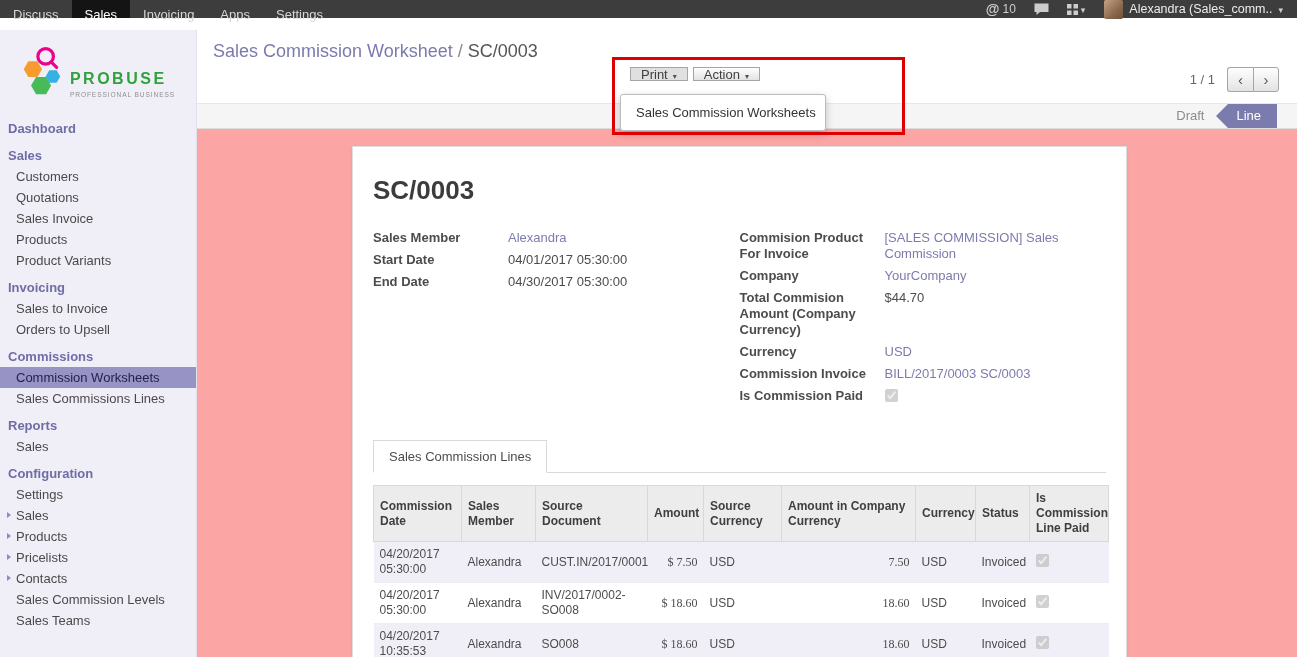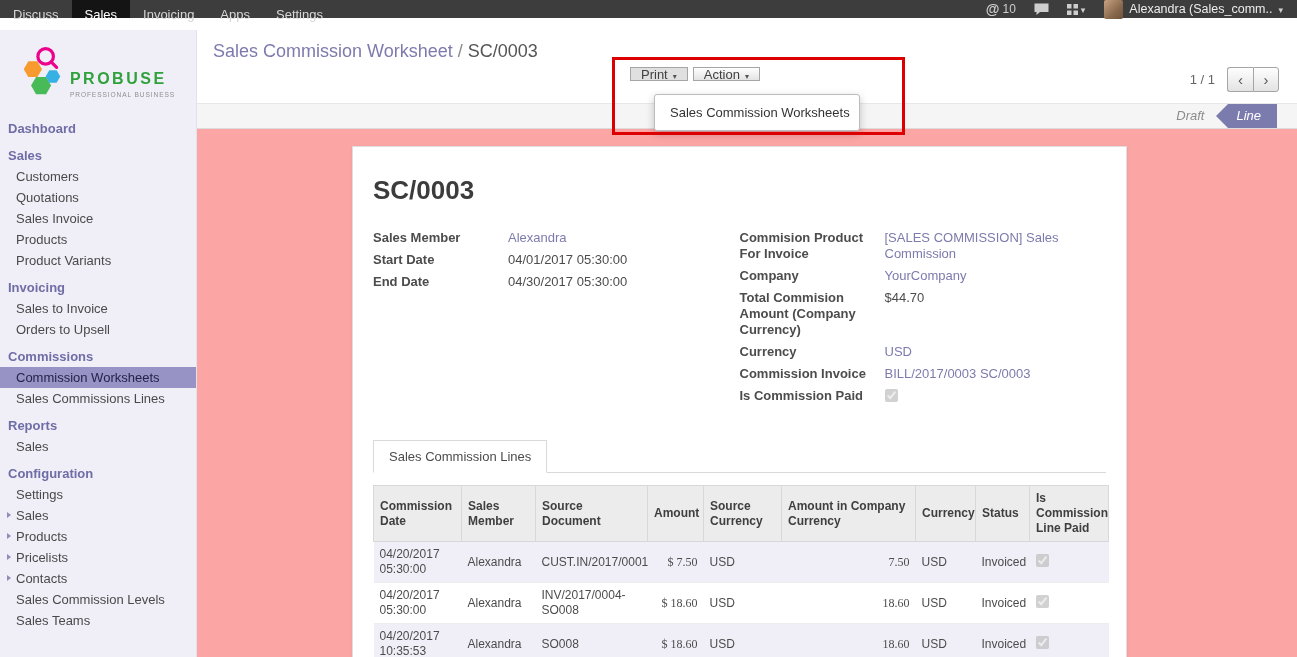--- a/index.html
+++ b/index.html
@@ -58,39 +58,39 @@
   .btn-toolbar { position: absolute; left: 433px; top: 37px; display: flex; gap: 5px; }
   .btn {
     height: 14px; padding: 0 10px; font-size: 13px; color: #404040; font-family: inherit;
     background: linear-gradient(#fefefe, #e3e3e3); border: 1px solid #a5a5a5; border-radius: 0;
     cursor: pointer; display: flex; align-items: center; gap: 5px;
   }
   .btn.open { background: #e0e0e0; }
   .btn-caret::after { content: "▾"; font-size: 8px; color: #555; }
 
   .dropdown {
-    position: absolute; left: 457px; top: 64px; width: 206px; background: #fff;
+    position: absolute; left: 423px; top: 64px; width: 206px; background: #fff;
     border: 1px solid #bcbcbc; border-radius: 3px; box-shadow: 0 3px 9px rgba(0,0,0,0.22);
     z-index: 45; padding: 5px 0;
   }
   .dropdown-item { padding: 5px 15px; font-size: 13px; color: #333; cursor: pointer; white-space: nowrap; }
 
   .pager { position: absolute; right: 18px; top: 37px; display: flex; align-items: center; gap: 12px; }
   .pager-text { font-size: 13px; color: #666; }
   .pager-btns { display: flex; }
   .pager-btn {
     width: 26px; height: 25px; border: 1px solid #a5a5a5; background: linear-gradient(#fefefe, #e3e3e3);
     font-size: 15px; color: #555; cursor: pointer; line-height: 22px; text-align: center; padding: 0; font-family: inherit;
   }
   .pager-btn.prev { border-radius: 3px 0 0 3px; border-right: none; }
   .pager-btn.next { border-radius: 0 3px 3px 0; }
 
   .status-row {
     height: 26px; background: #f5f5f5; border-top: 1px solid #e7e7e7; border-bottom: 1px solid #dcdcdc;
-    display: flex; justify-content: flex-end; align-items: stretch; padding-right: 20px; font-style: italic;
+    display: flex; justify-content: flex-end; align-items: stretch; padding-right: 20px;
   }
   .stage-draft { font-size: 13px; color: #8c8c8c; line-height: 24px; padding: 0 10px; cursor: pointer; }
   .stage-paid {
     font-size: 13px; color: #fff; background: #7c7bad; line-height: 24px; padding: 0 16px 0 8px;
     position: relative; margin-left: 14px; cursor: pointer;
   }
   .stage-paid::before {
     content: ""; position: absolute; left: -12px; top: 0; width: 0; height: 0;
     border-top: 12px solid transparent; border-bottom: 12px solid transparent; border-right: 12px solid #7c7bad;
   }
@@ -342,21 +342,21 @@
             <td>USD</td>
             <td>Invoiced</td>
             <td>
               <input type="checkbox" class="o-check" disabled="" checked="checked" style="">
             </td>
           </tr>
           <tr>
             <td class="cell-date">04/20/2017
 05:30:00</td>
             <td>Alexandra</td>
-            <td>INV/2017/0004-SO008</td>
+            <td>INV/2017/0002-SO008</td>
             <td class="cell-right">$ 18.60</td>
             <td>USD</td>
             <td class="cell-right">18.60</td>
             <td>USD</td>
             <td>Invoiced</td>
             <td>
               <input type="checkbox" class="o-check" disabled="" checked="checked" style="">
             </td>
           </tr>
           <tr>

